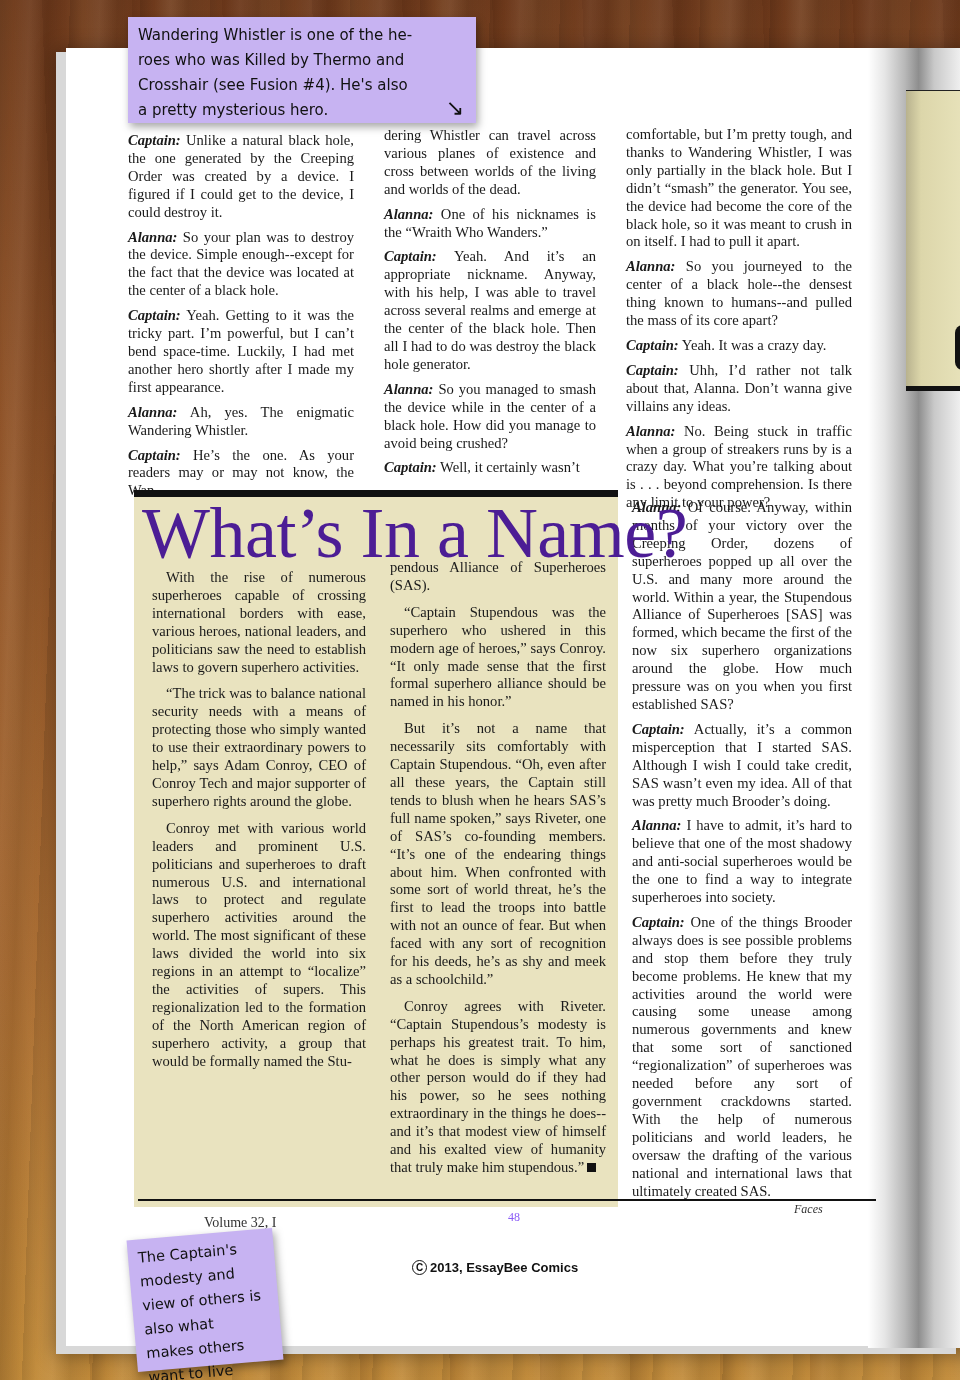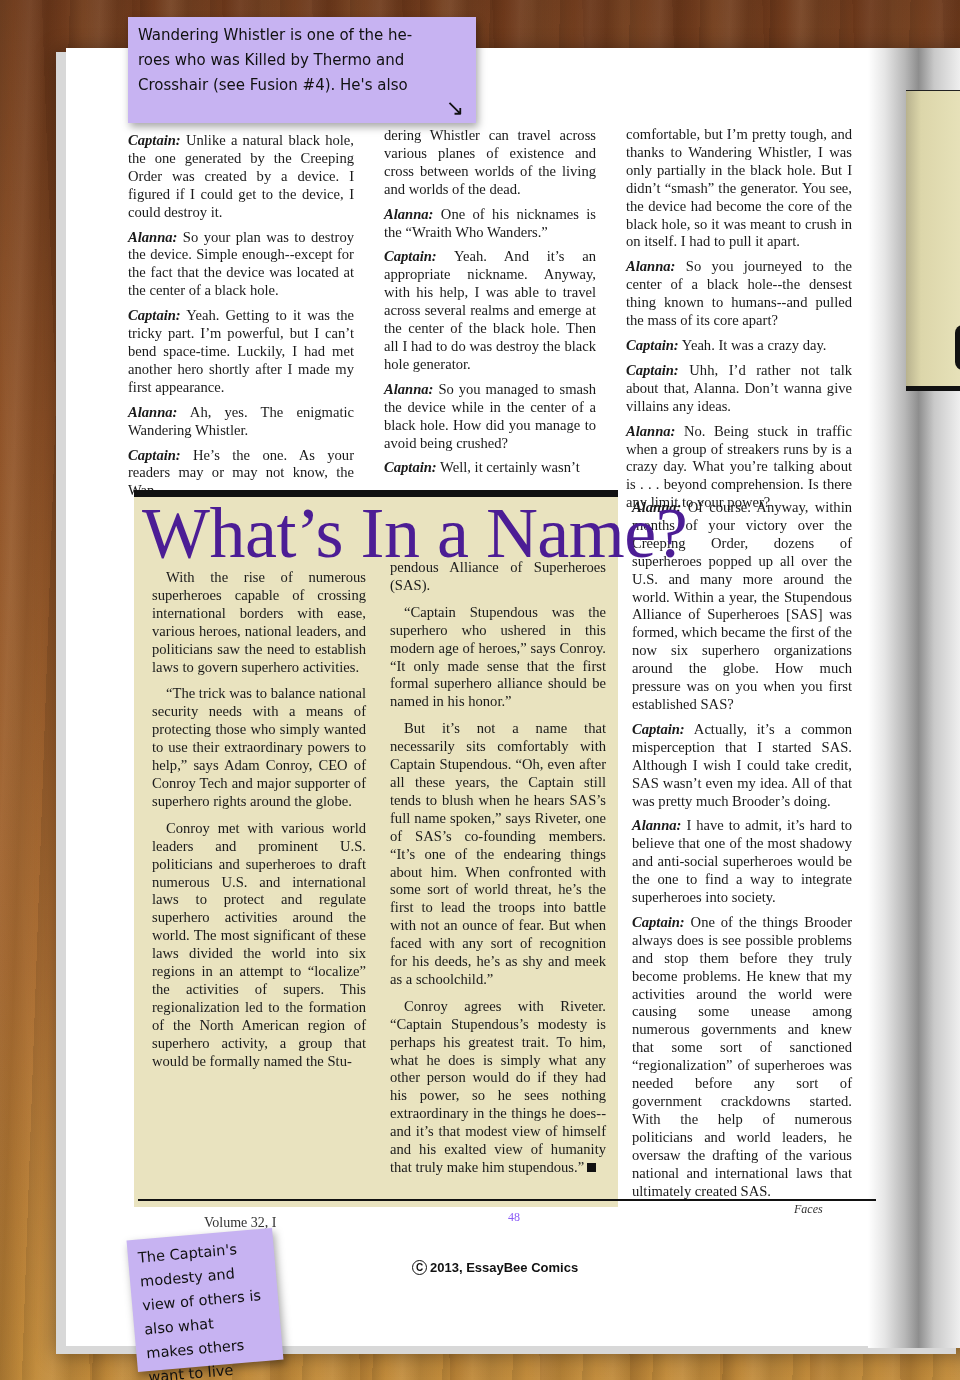--- a/index.html
+++ b/index.html
@@ -107,20 +107,21 @@
 <div class="footer-mag">Faces</div>
 <div class="copyright">
   <span class="copy-icon">C</span>
   <span>2013, EssayBee Comics</span>
 </div>
 
 <div class="note note1">
   <div>Wandering Whistler is one of the he-</div>
   <div>roes who was Killed by Thermo and</div>
   <div>Crosshair (see Fusion #4). He's also</div>
+  <div>a pretty mysterious hero.</div>
   <span class="arrow">↘</span>
 </div>
 
 <div class="note note2w">
   <div>The Captain's modesty and</div>
   <div>view of others is also what</div>
   <div>makes others want to live</div>
   <div>up to the Captain's expec-</div>
 
 </div>

